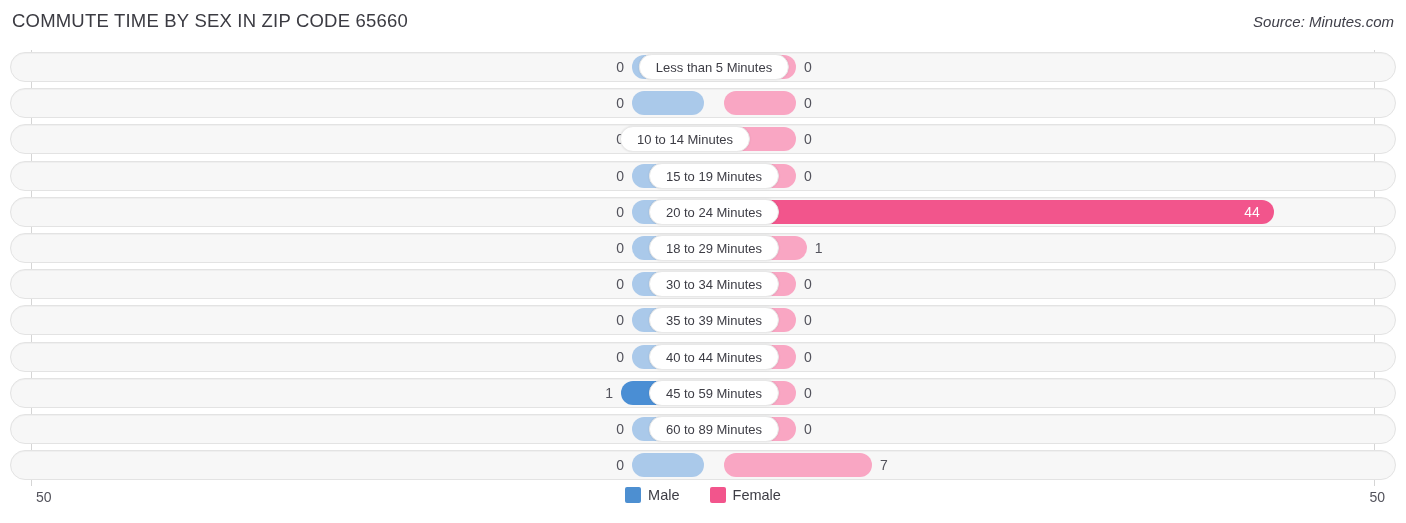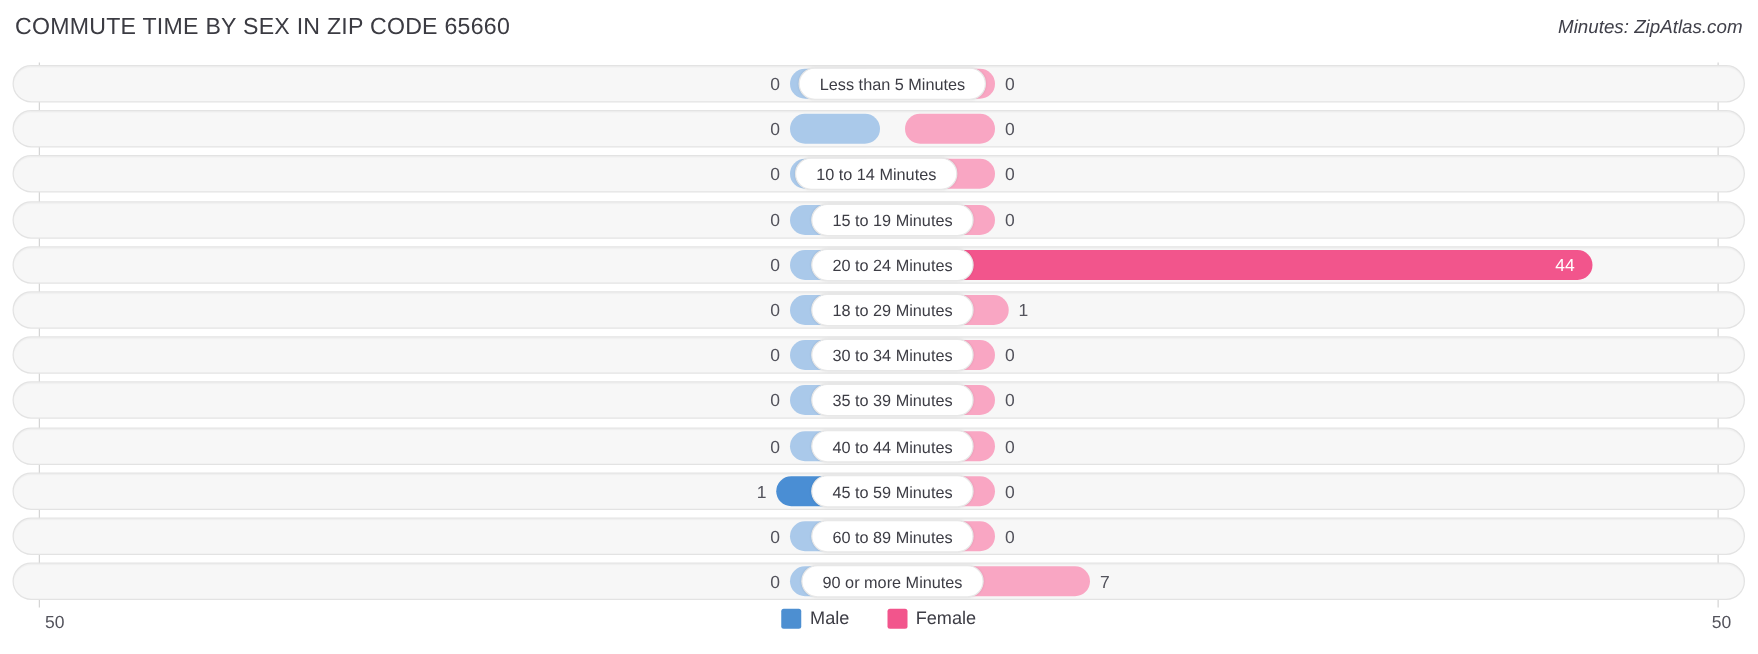--- a/index.html
+++ b/index.html
@@ -131,21 +131,21 @@
   .legend-item { display: flex; align-items: center; gap: 7px; }
   .legend-swatch { width: 16px; height: 16px; border-radius: 2px; }
   .legend-label { font-size: 14.5px; color: #3d3d45; }
 </style>
 </head>
 <body>
 
 <div id="chart-root">
 
   <div id="chart-title">COMMUTE TIME BY SEX IN ZIP CODE 65660</div>
-  <div id="source-label">Minutes: ZipAtlas.com</div>
+  <div id="source-label">Source: Minutes.com</div>
 
   <div id="axis-line"></div>
   <div id="axis-line-right"></div>
 
   <div id="plot">
       <div class="row" style="top: 2px;">
         <div class="bar bar-male" style="left: 621px; width: 72px;"></div>
         <div class="val left" style="left: 561px; width: 52px;">0</div>
         <div class="bar bar-female" style="left: 713px; width: 72px;"></div>
         <div class="val right" style="left: 793px; width: 52px;">0</div>
@@ -155,21 +155,21 @@
         <div class="bar bar-male" style="left: 621px; width: 72px;"></div>
         <div class="val left" style="left: 561px; width: 52px;">0</div>
         <div class="bar bar-female" style="left: 713px; width: 72px;"></div>
         <div class="val right" style="left: 793px; width: 52px;">0</div>
       </div>
       <div class="row" style="top: 74.4px;">
         <div class="bar bar-male" style="left: 621px; width: 72px;"></div>
         <div class="val left" style="left: 561px; width: 52px;">0</div>
         <div class="bar bar-female" style="left: 713px; width: 72px;"></div>
         <div class="val right" style="left: 793px; width: 52px;">0</div>
-        <div class="cat-pill" style="left: 690px;">10 to 14 Minutes</div>
+        <div class="cat-pill" style="left: 674px;">10 to 14 Minutes</div>
       </div>
       <div class="row" style="top: 110.6px;">
         <div class="bar bar-male" style="left: 621px; width: 72px;"></div>
         <div class="val left" style="left: 561px; width: 52px;">0</div>
         <div class="bar bar-female" style="left: 713px; width: 72px;"></div>
         <div class="val right" style="left: 793px; width: 52px;">0</div>
         <div class="cat-pill" style="left: 703px;">15 to 19 Minutes</div>
       </div>
       <div class="row" style="top: 146.8px;">
         <div class="bar bar-male" style="left: 621px; width: 72px;"></div>
@@ -218,21 +218,20 @@
         <div class="val left" style="left: 561px; width: 52px;">0</div>
         <div class="bar bar-female" style="left: 713px; width: 72px;"></div>
         <div class="val right" style="left: 793px; width: 52px;">0</div>
         <div class="cat-pill" style="left: 703px;">60 to 89 Minutes</div>
       </div>
       <div class="row" style="top: 400.2px;">
         <div class="bar bar-male" style="left: 621px; width: 72px;"></div>
         <div class="val left" style="left: 561px; width: 52px;">0</div>
         <div class="bar bar-female" style="left: 713px; width: 148.02px;"></div>
         <div class="val right" style="left: 869.02px; width: 52px;">7</div>
-        <div class="cat-pill" style="left: 703px;">90 or more Minutes</div>
       </div>
     </div>
 
   <div id="axis-min">50</div>
   <div id="axis-max">50</div>
 
   <div id="legend">
       <div class="legend-item">
         <span class="legend-swatch" style="background: rgb(77, 143, 209);"></span>
         <span class="legend-label">Male</span>

